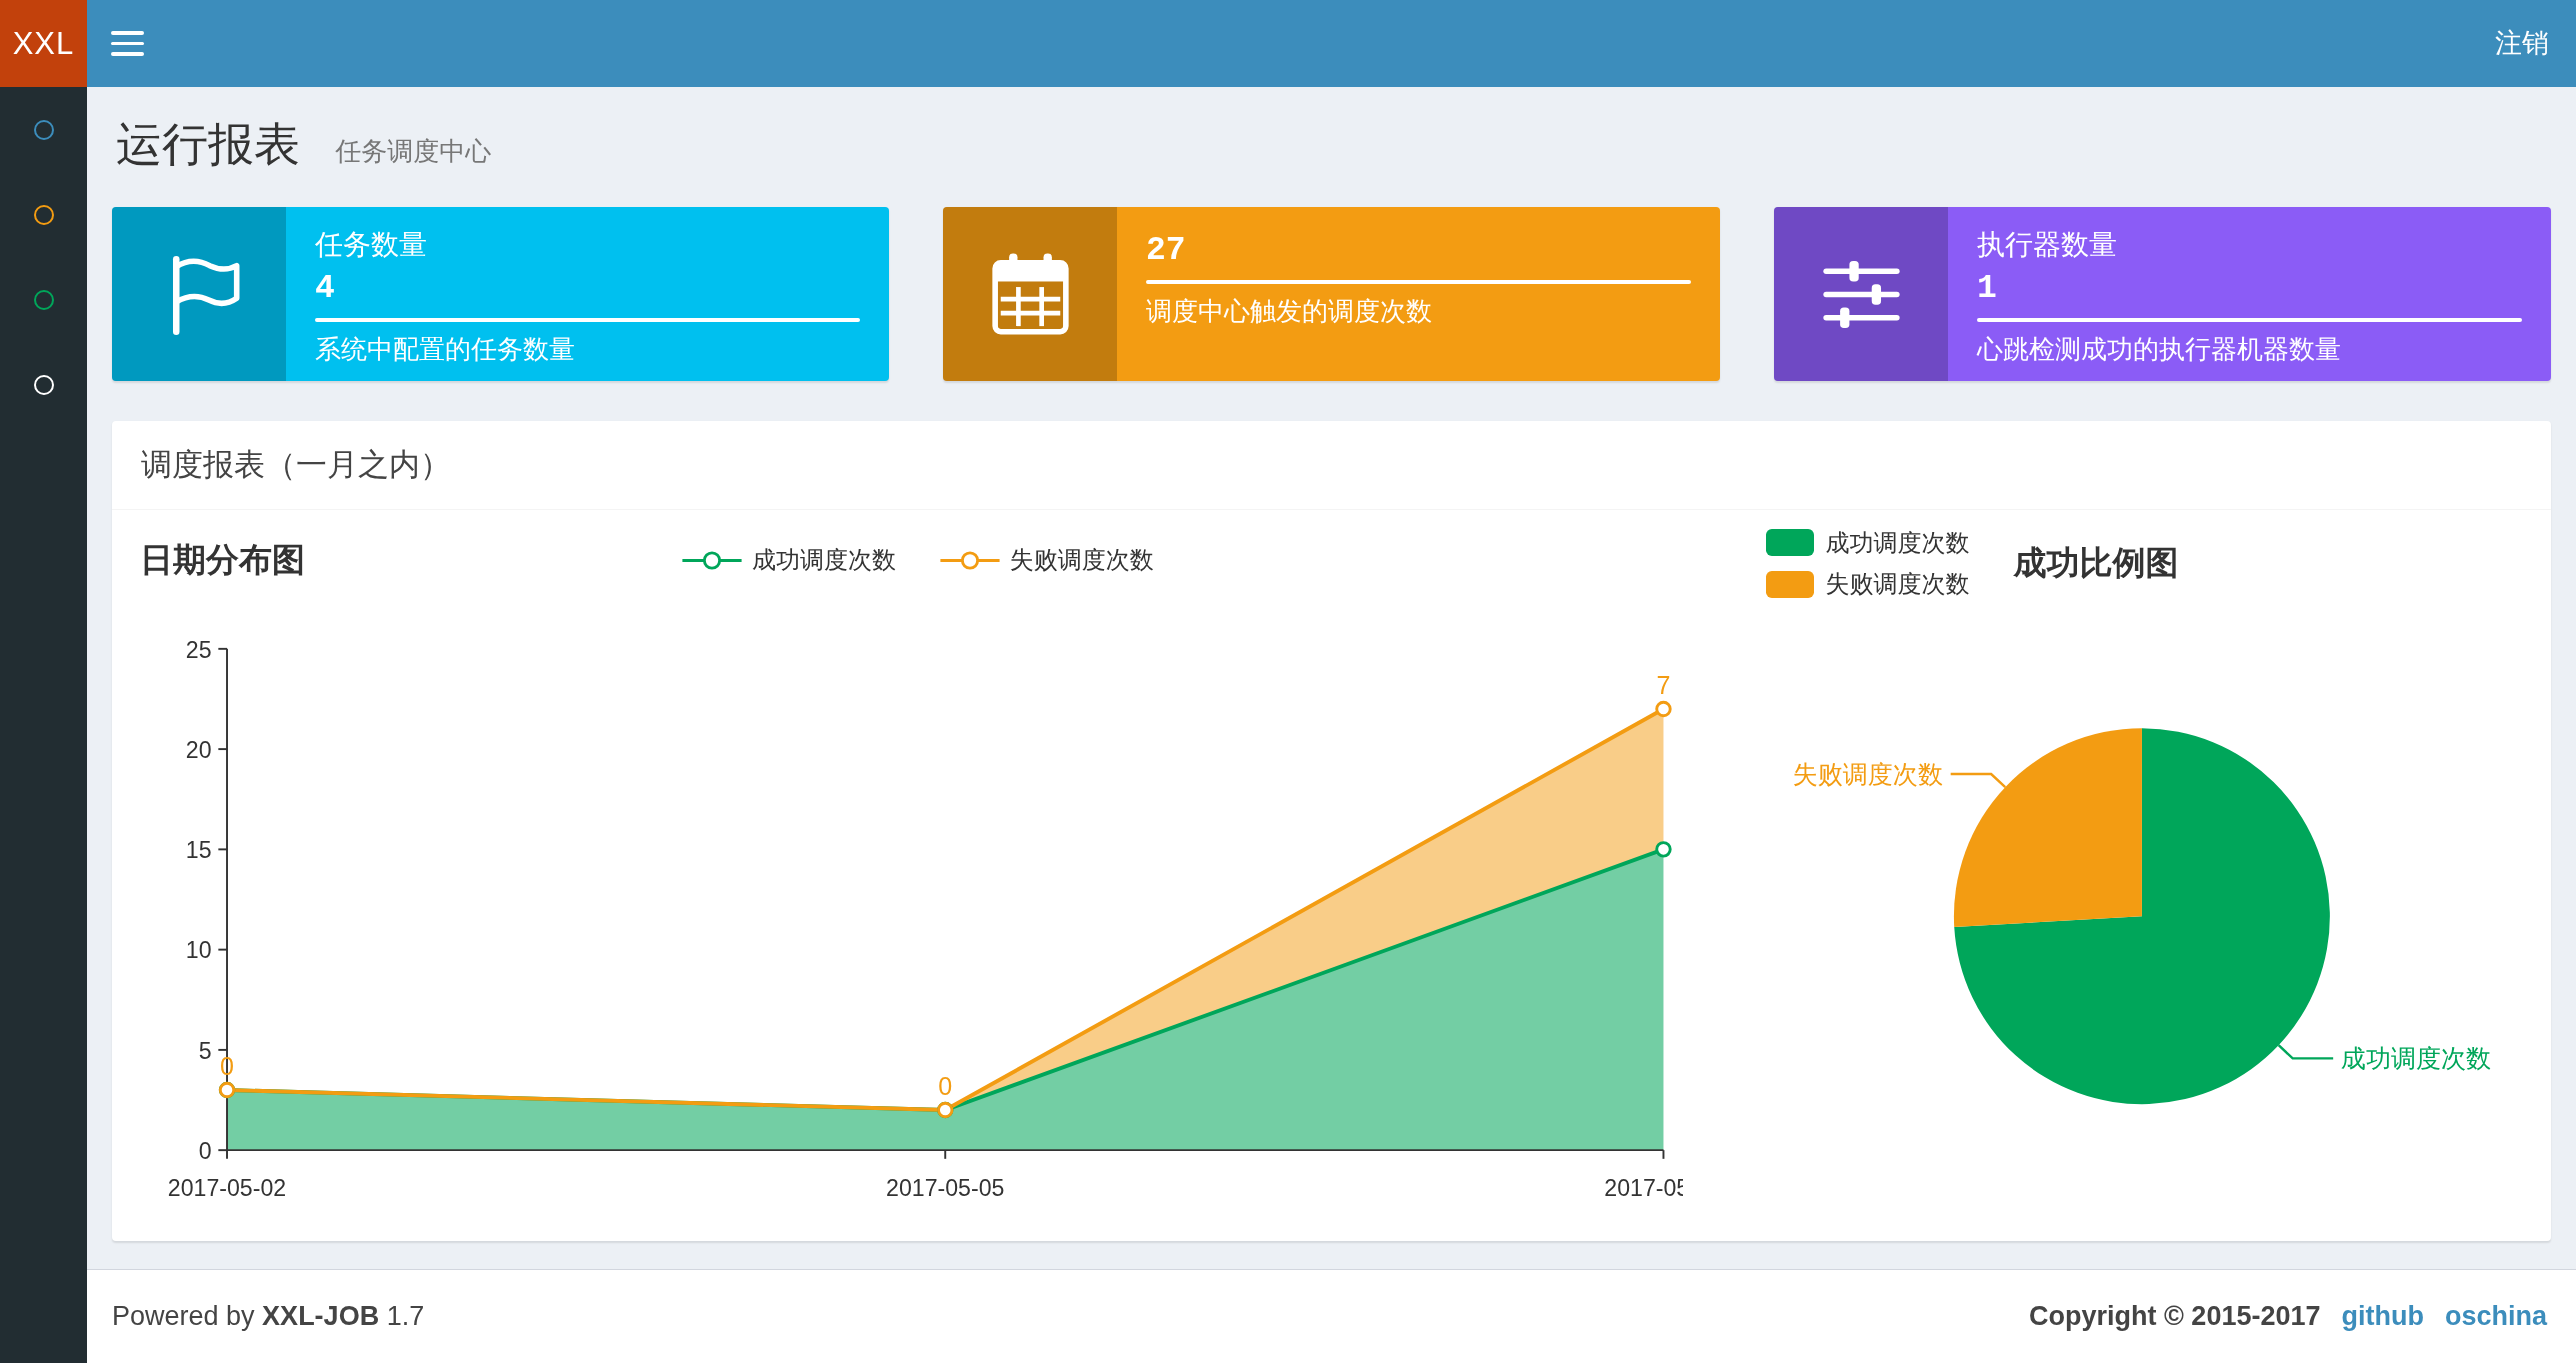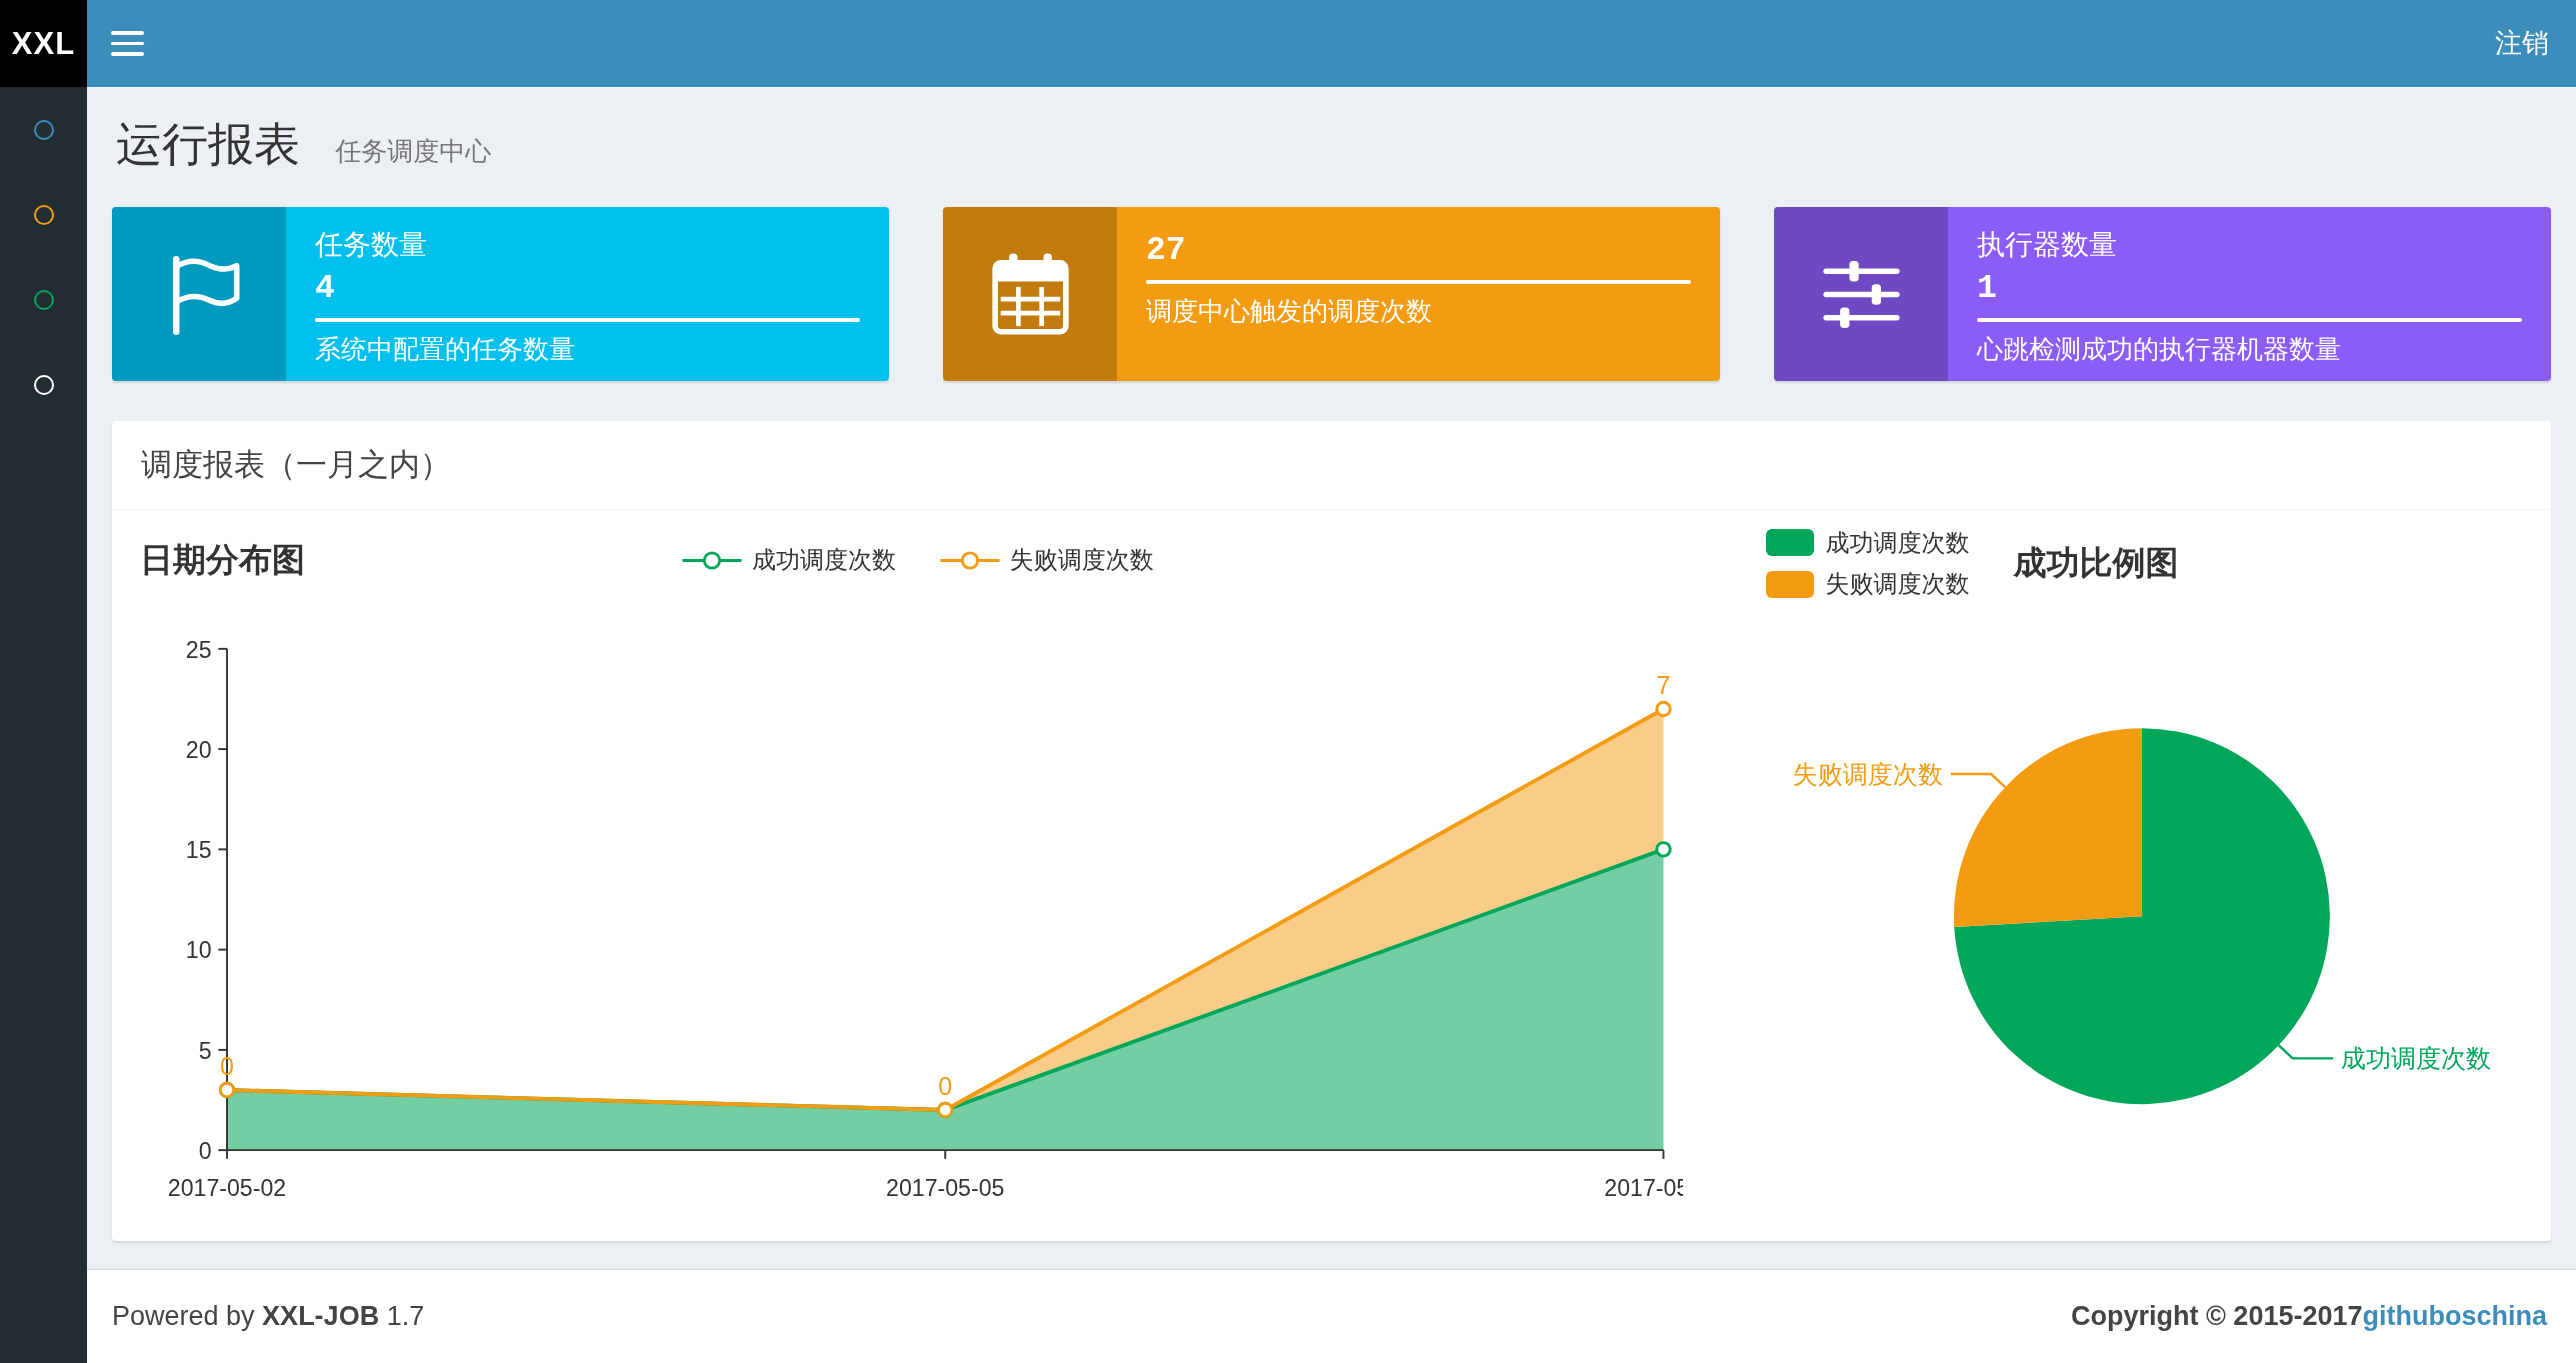--- a/index.html
+++ b/index.html
@@ -4,21 +4,21 @@
 <style>
   * { box-sizing: border-box; }
   html,body { margin:0; padding:0; }
   body {
     width:2576px; height:1363px; overflow:hidden;
     font-family:"Liberation Sans","DejaVu Sans",sans-serif;
     background:#ecf0f5; color:#333;
   }
   
   .main-header { height:87px; display:flex; background:#3c8dbc; position:relative; z-index:5; }
-  .logo { width:87px; height:87px; background:#000000; color:#fff; font-weight:bold;
+  .logo { width:87px; height:87px; background:#c2410c; color:#fff; font-weight:normal;
           font-size:31px; display:flex; align-items:center; justify-content:center; letter-spacing:1px; }
   .navbar { flex:1; display:flex; align-items:center; justify-content:space-between;text-align:center; }
   .hamburger { width:81px; height:87px; display:flex; flex-direction:column; justify-content:center;
                align-items:center; gap:6.7px; cursor:pointer; }
   .hamburger .bar { width:33px; height:3.9px; background:#fff; border-radius:1.9px; }
   .logout { color:#fff; font-size:27px; padding:0 27px; line-height:87px; cursor:pointer; }
   
   .main-sidebar { position:absolute; left:0; top:87px; bottom:0; width:87px; background:#222d32; }
   .sidebar-item { height:85px; display:flex; align-items:center; justify-content:center; cursor:pointer; }
   .sidebar-item .circle { width:20px; height:20px; border-radius:50%; border:2.9px solid #fff; }
@@ -53,21 +53,21 @@
   .pie-legend .legend-item { gap:11.6px; }
   .pie-legend .swatch { width:48px; height:27px; border-radius:5.8px; display:inline-block; }
   svg text { font-family:"Liberation Sans","DejaVu Sans",sans-serif; }
   .tick { font-size:24px; fill:#333; }
   .pt-label { font-size:26px; }
   .pie-label { font-size:26px; }
   
   .main-footer { margin-left:87px; height:94px; background:#fff; border-top:1.9px solid #d2d6de;
                  display:flex; align-items:center; justify-content:space-between;
                  padding:0 29px 0 25px; font-size:27px; color:#444; }
-  .footer-right { display:flex; align-items:center; }
+  .footer-right { display:flex; gap:21px; align-items:center; }
   .footer-link { color:#3c8dbc; font-weight:bold; text-decoration:none; cursor:pointer; }
   .bold { font-weight:bold; }
 </style>
 </head>
 <body>
 
 <header class="main-header">
   <div class="logo">XXL</div>
   <nav class="navbar">
     <div class="hamburger">

